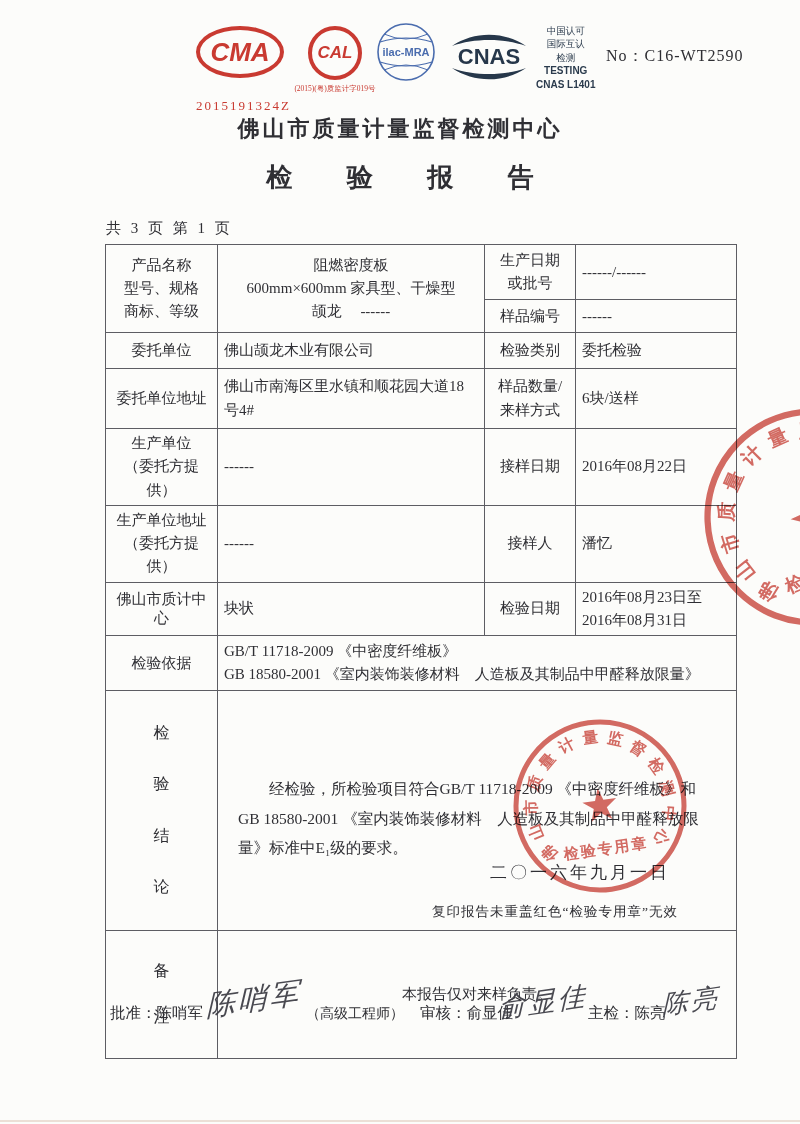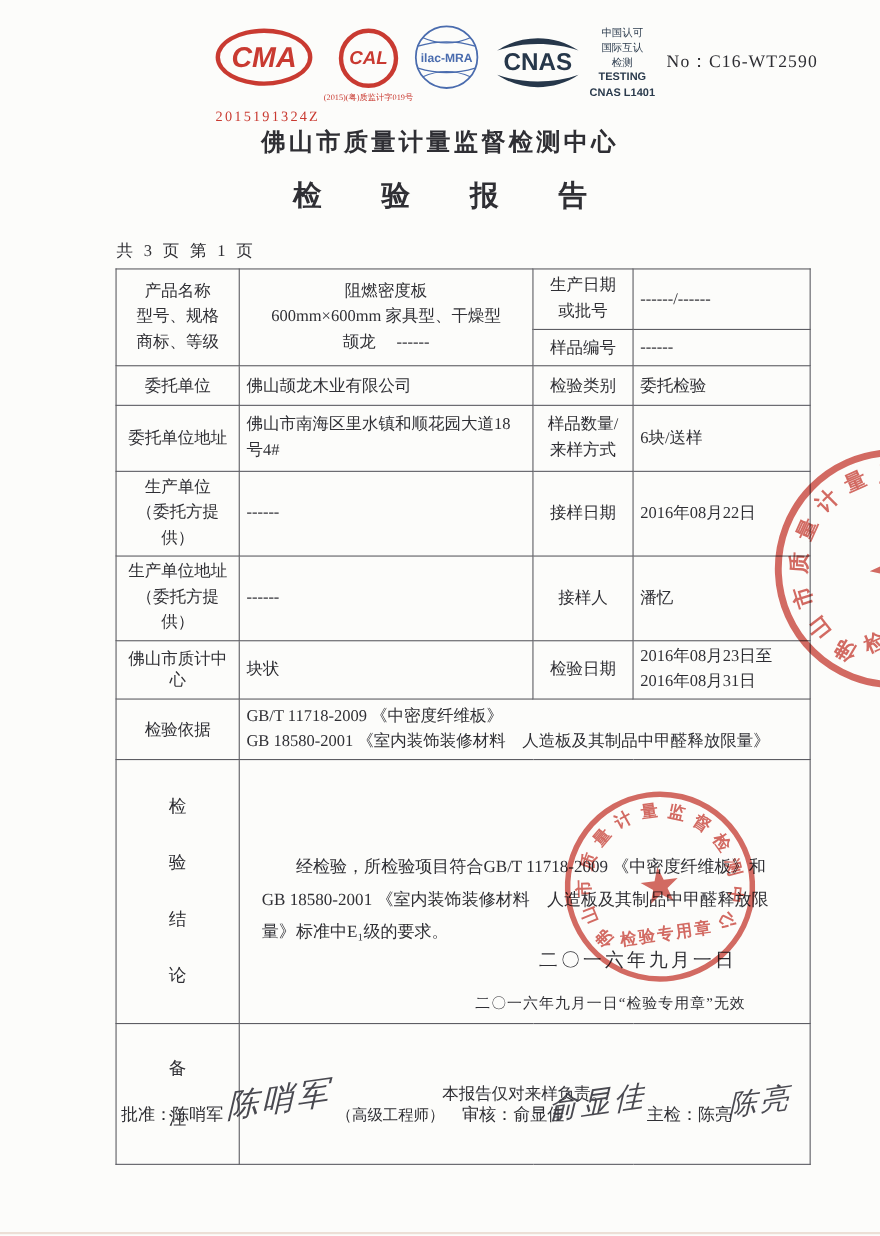--- a/index.html
+++ b/index.html
@@ -200,21 +200,21 @@
         <div class="vlabel">
           <span>检</span>
           <span>验</span>
           <span>结</span>
           <span>论</span>
         </div>
       </td>
       <td class="concl-cell" colspan="3">
         <div class="concl-par">经检验，所检验项目符合GB/T 11718-2009 《中密度纤维板》和GB 18580-2001 《室内装饰装修材料　人造板及其制品中甲醛释放限量》标准中E₁级的要求。</div>
         <div class="concl-date">二〇一六年九月一日</div>
-        <div class="concl-note">二〇一六年九月一日“检验专用章”无效</div>
+        <div class="concl-note">复印报告未重盖红色“检验专用章”无效</div>
       </td>
     </tr>
     <tr style="height:128px;">
       <td style="height:128px;">
         <div class="vlabel">
           <span>备</span>
           <span>注</span>
         </div>
       </td>
       <td class="ctr" colspan="3">本报告仅对来样负责。</td>

